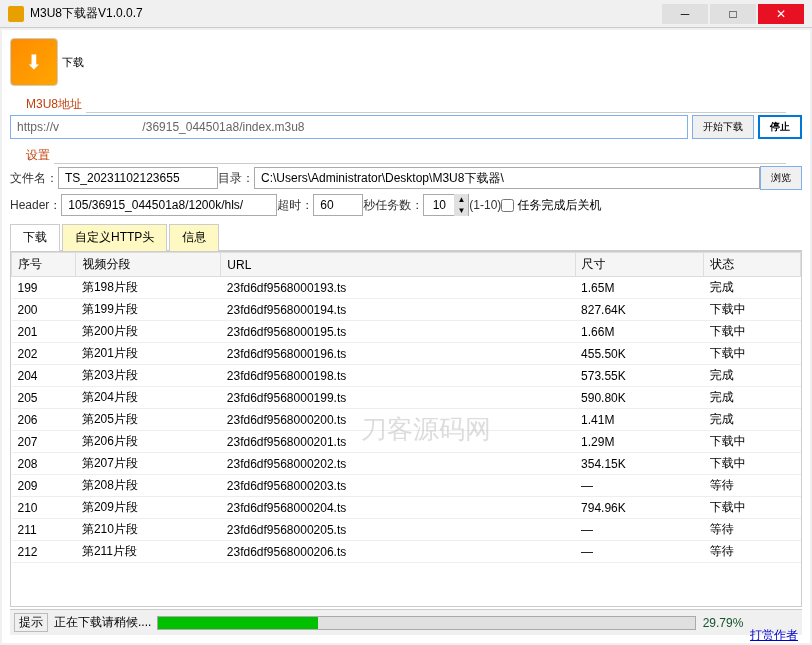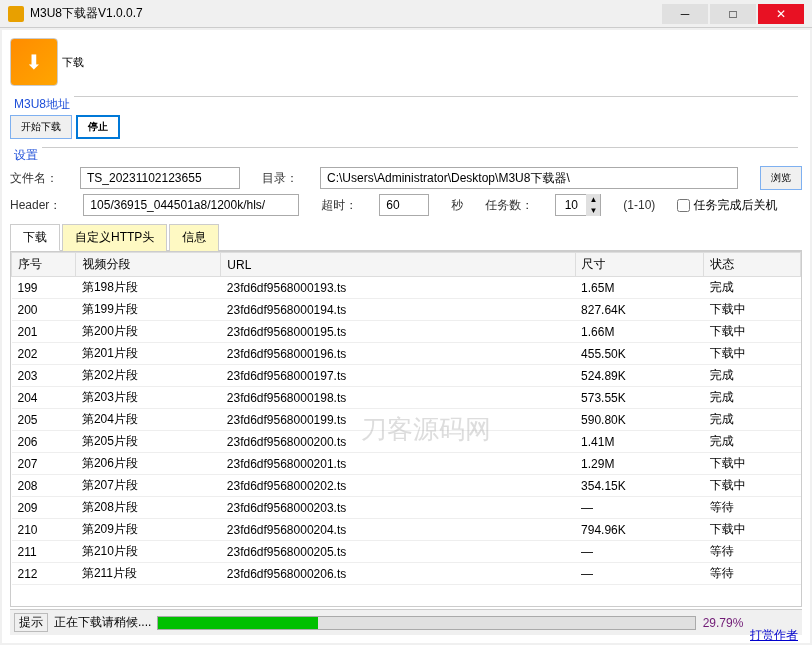--- a/index.html
+++ b/index.html
@@ -32,21 +32,21 @@
     .url-input {
       flex: 1; height: 24px; border: 1px solid #7eb0f0; padding: 2px 6px;
       font-size: 12px; background: white; color: #666;
     }
     .btn {
       height: 24px; padding: 0 10px; border: 1px solid #7eb0f0; background: #f0f0f0;
       cursor: pointer; font-size: 10px; white-space: nowrap;
     }
     .btn-primary { background: white; border: 2px solid #0078d7; color: #000; font-weight: bold; }
     .settings-section { margin-bottom: 4px; }
-    .settings-row { display: flex; align-items: center; gap: 22px; margin-bottom: 4px; }
+    .settings-row { display: flex; align-items: center; gap: 0; margin-bottom: 4px; }
     .settings-label { color: #333; white-space: nowrap; }
     .settings-input {
       height: 22px; border: 1px solid #aaa; padding: 2px 6px; font-size: 12px; background: white;
     }
     .dir-input { flex: 1; }
     .spinbox { display: flex; align-items: center; border: 1px solid #aaa; height: 22px; }
     .spinbox input { width: 30px; border: none; text-align: center; font-size: 12px; height: 100%; }
     .spinbox-btns { display: flex; flex-direction: column; }
     .spinbox-btns button { width: 14px; height: 11px; border: none; background: #e0e0e0; cursor: pointer; font-size: 8px; padding: 0; line-height: 1; }
     .tabs { display: flex; border-bottom: 1px solid #ccc; margin-bottom: 0; }
@@ -60,29 +60,29 @@
     table { width: 100%; border-collapse: collapse; }
     thead tr { background: #f5f5f5; }
     th { border: 1px solid #ddd; padding: 3px 6px; text-align: left; font-weight: normal; white-space: nowrap; position: sticky; top: 0; background: #f5f5f5; }
     td { border-bottom: 1px solid #eee; padding: 2px 6px; white-space: nowrap; }
     .status-bar {
       display: flex; align-items: center; border-top: 1px solid #ccc;
       background: #f0f0f0; height: 26px; padding: 2px 4px; gap: 6px; margin-top: 2px;
     }
     .progress-bar-container { flex: 1; height: 14px; border: 1px solid #aaa; background: #e0e0e0; }
     .progress-bar-fill { height: 100%; background: #00c000; }
-    .progress-percent { color: #701a75; min-width: 42px; text-align: center; }
+    .progress-percent { color: #14532d; min-width: 42px; text-align: center; }
     .contact-link { color: #0000cc; cursor: pointer; text-decoration: underline; margin-left: auto; margin-top: 25px; }
     .col-seq { width: 40px; }
     .col-seg { width: 90px; }
     .col-url { width: 220px; }
     .col-size { width: 80px; }
     .col-status { width: 60px; }
     .checkbox-label { display: flex; align-items: center; gap: 3px; white-space: nowrap; }
-    .sec-divider { font-size: 12px; color: #1d4ed8; margin: 2px 4px; display: flex; align-items: flex-start; gap: 4px; }
+    .sec-divider { font-size: 12px; color: #c2410c; margin: 2px 16px; display: flex; align-items: flex-end; gap: 4px; }
     .sec-divider::after { content: ''; flex: 1; height: 1px; background: #ccc; }
   </style>
 </head>
 <body>
 
 <div class="title-bar">
   <div class="title-bar-icon"></div>
   <span class="title-bar-text">M3U8下载器V1.0.0.7</span>
   <div class="title-bar-buttons">
     <button class="title-btn">─</button>
@@ -98,20 +98,21 @@
       <div class="icon-arrow">⬇</div>
     </div>
     <span style="font-size:11px; margin-left:4px;">下载</span>
   </div>
 
   <div>
     <div class="sec-divider">
       <span>M3U8地址</span>
     </div>
     <div class="url-row">
+      <input class="url-input" type="text" value="https://v                         /36915_044501a8/index.m3u8" style="">
       <button class="btn">开始下载</button>
       <button class="btn btn-primary">停止</button>
     </div>
   </div>
 
   <div class="settings-section">
     <div class="sec-divider">
       <span>设置</span>
     </div>
     <div class="settings-row">
@@ -185,27 +186,20 @@
       <td>下载中</td>
     </tr>
             <tr>
       <td>202</td>
       <td>第201片段</td>
       <td>23fd6df9568000196.ts</td>
       <td>455.50K</td>
       <td>下载中</td>
     </tr>
             <tr>
-      <td>203</td>
-      <td>第202片段</td>
-      <td>23fd6df9568000197.ts</td>
-      <td>524.89K</td>
-      <td>完成</td>
-    </tr>
-            <tr>
       <td>204</td>
       <td>第203片段</td>
       <td>23fd6df9568000198.ts</td>
       <td>573.55K</td>
       <td>完成</td>
     </tr>
             <tr>
       <td>205</td>
       <td>第204片段</td>
       <td>23fd6df9568000199.ts</td>

